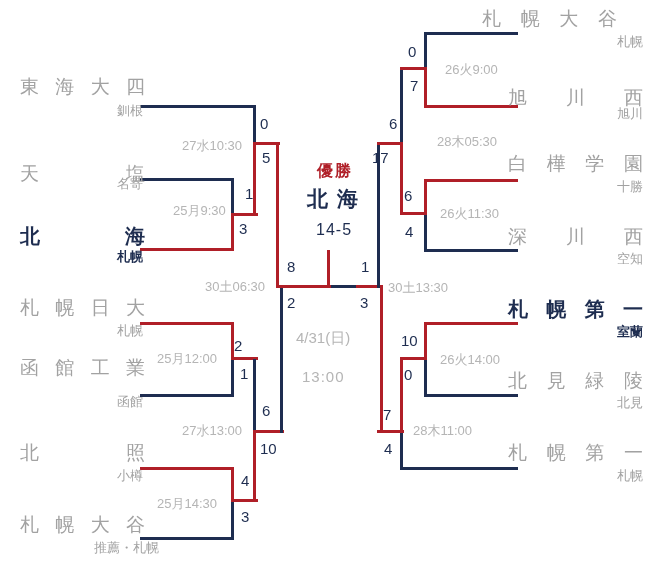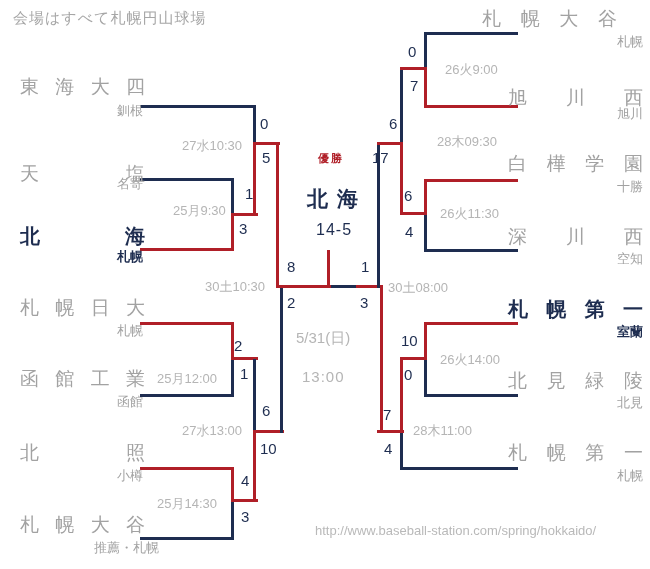--- a/index.html
+++ b/index.html
@@ -11,35 +11,34 @@
   .ln.r{background:#b01f28;}
   .ln.n{background:#1e2d50;}
   .tname{position:absolute;font-size:19px;color:#a2a2a2;line-height:20px;
          text-align:justify;text-align-last:justify;text-justify:inter-character;white-space:nowrap;}
   .tname.win{color:#1e2d50;font-weight:bold;font-size:20px;}
   .treg{position:absolute;font-size:13px;color:#a2a2a2;text-align:right;line-height:14px;}
   .treg.win{color:#1e2d50;font-weight:bold;}
   .score{position:absolute;font-size:15px;color:#1e2d50;line-height:16px;white-space:nowrap;}
   .gtime{position:absolute;font-size:13px;color:#b5b5b5;line-height:14px;white-space:nowrap;}
   .note{position:absolute;left:13px;top:9px;font-size:15px;color:#a6a6a6;letter-spacing:1px;}
-  .champ-label{position:absolute;left:309px;top:151px;width:44px;text-align:center;
-               font-size:11px;font-weight:bold;color:#b01f28;letter-spacing:2px;}
+  .champ-label{position:absolute;left:309px;top:161px;width:44px;text-align:right;
+               font-size:16px;font-weight:bold;color:#b01f28;letter-spacing:2px;}
   .champ-team{position:absolute;left:307px;top:185px;font-size:21px;font-weight:bold;
               color:#1e2d50;letter-spacing:9px;white-space:nowrap;}
   .final-score{position:absolute;left:316px;top:221px;font-size:16px;color:#1e2d50;letter-spacing:1px;}
   .final-date{position:absolute;left:296px;top:329px;font-size:15px;color:#b5b5b5;}
   .final-time{position:absolute;left:302px;top:368px;font-size:15px;color:#b5b5b5;letter-spacing:1px;}
   .srcurl{position:absolute;left:315px;top:523px;font-size:13px;color:#b9b9b9;}
 </style>
 </head>
 <body>
 
 <div id="stage">
 
-  <div class="note">会場はすべて札幌円山球場</div>
 
   <div>
 
     <div class="ln h n" style="left:140px;top:105px;width:116px"></div>
     <div class="ln h n" style="left:140px;top:178px;width:94px"></div>
     <div class="ln h r" style="left:140px;top:248px;width:94px"></div>
     <div class="ln h r" style="left:140px;top:322px;width:94px"></div>
     <div class="ln h n" style="left:140px;top:394px;width:94px"></div>
     <div class="ln h r" style="left:140px;top:467px;width:94px"></div>
     <div class="ln h n" style="left:140px;top:537px;width:94px"></div>
@@ -98,21 +97,21 @@
 
   <div>
     <div class="tname" style="left:20px;top:77px;width:125px">東海大四</div>
     <div class="treg" style="left:20px;top:104px;width:123px">釧根</div>
     <div class="tname" style="left:20px;top:164px;width:125px">天塩</div>
     <div class="treg" style="left:20px;top:177px;width:123px">名寄</div>
     <div class="tname win" style="left:20px;top:226px;width:125px">北海</div>
     <div class="treg win" style="left:20px;top:250px;width:123px">札幌</div>
     <div class="tname" style="left:20px;top:298px;width:125px">札幌日大</div>
     <div class="treg" style="left:20px;top:324px;width:123px">札幌</div>
-    <div class="tname" style="left:20px;top:369px;width:125px">函館工業</div>
+    <div class="tname" style="left:20px;top:358px;width:125px">函館工業</div>
     <div class="treg" style="left:20px;top:395px;width:123px">函館</div>
     <div class="tname" style="left:20px;top:443px;width:125px">北照</div>
     <div class="treg" style="left:20px;top:469px;width:123px">小樽</div>
     <div class="tname" style="left:20px;top:515px;width:125px">札幌大谷</div>
     <div class="treg" style="left:36px;top:541px;width:123px">推薦・札幌</div>
   </div>
 
   <div>
     <div class="tname" style="left:482px;top:9px;width:135px">札幌大谷</div>
     <div class="treg" style="left:508px;top:35px;width:135px">札幌</div>
@@ -126,28 +125,28 @@
     <div class="treg win" style="left:508px;top:325px;width:135px">室蘭</div>
     <div class="tname" style="left:508px;top:371px;width:135px">北見緑陵</div>
     <div class="treg" style="left:508px;top:396px;width:135px">北見</div>
     <div class="tname" style="left:508px;top:443px;width:135px">札幌第一</div>
     <div class="treg" style="left:508px;top:469px;width:135px">札幌</div>
   </div>
 
   <div>
     <div class="gtime" style="left:182px;top:139px">27水10:30</div>
     <div class="gtime" style="left:173px;top:204px">25月9:30</div>
-    <div class="gtime" style="left:205px;top:280px">30土10:30</div>
-    <div class="gtime" style="left:157px;top:372px">25月12:00</div>
+    <div class="gtime" style="left:205px;top:280px">30土06:30</div>
+    <div class="gtime" style="left:157px;top:352px">25月12:00</div>
     <div class="gtime" style="left:182px;top:424px">27水13:00</div>
     <div class="gtime" style="left:157px;top:497px">25月14:30</div>
     <div class="gtime" style="left:445px;top:63px">26火9:00</div>
-    <div class="gtime" style="left:437px;top:135px">28木09:30</div>
+    <div class="gtime" style="left:437px;top:135px">28木05:30</div>
     <div class="gtime" style="left:440px;top:207px">26火11:30</div>
-    <div class="gtime" style="left:388px;top:281px">30土08:00</div>
+    <div class="gtime" style="left:388px;top:281px">30土13:30</div>
     <div class="gtime" style="left:440px;top:353px">26火14:00</div>
     <div class="gtime" style="left:413px;top:424px">28木11:00</div>
   </div>
 
   <div>
     <div class="score" style="left:260px;top:116px">0</div>
     <div class="score" style="left:262px;top:150px">5</div>
     <div class="score" style="left:245px;top:186px">1</div>
     <div class="score" style="left:239px;top:221px">3</div>
     <div class="score" style="left:287px;top:259px">8</div>
@@ -169,19 +168,18 @@
     <div class="score" style="left:401px;top:333px">10</div>
     <div class="score" style="left:404px;top:367px">0</div>
     <div class="score" style="left:383px;top:407px">7</div>
     <div class="score" style="left:384px;top:441px">4</div>
   </div>
 
   <div>
     <div class="champ-label">優勝</div>
     <div class="champ-team">北海</div>
     <div class="final-score">14-5</div>
-    <div class="final-date">5/31(日)</div>
+    <div class="final-date">4/31(日)</div>
     <div class="final-time">13:00</div>
   </div>
 
-  <div class="srcurl">http://www.baseball-station.com/spring/hokkaido/</div>
 
 </div>
 
 </body></html>

